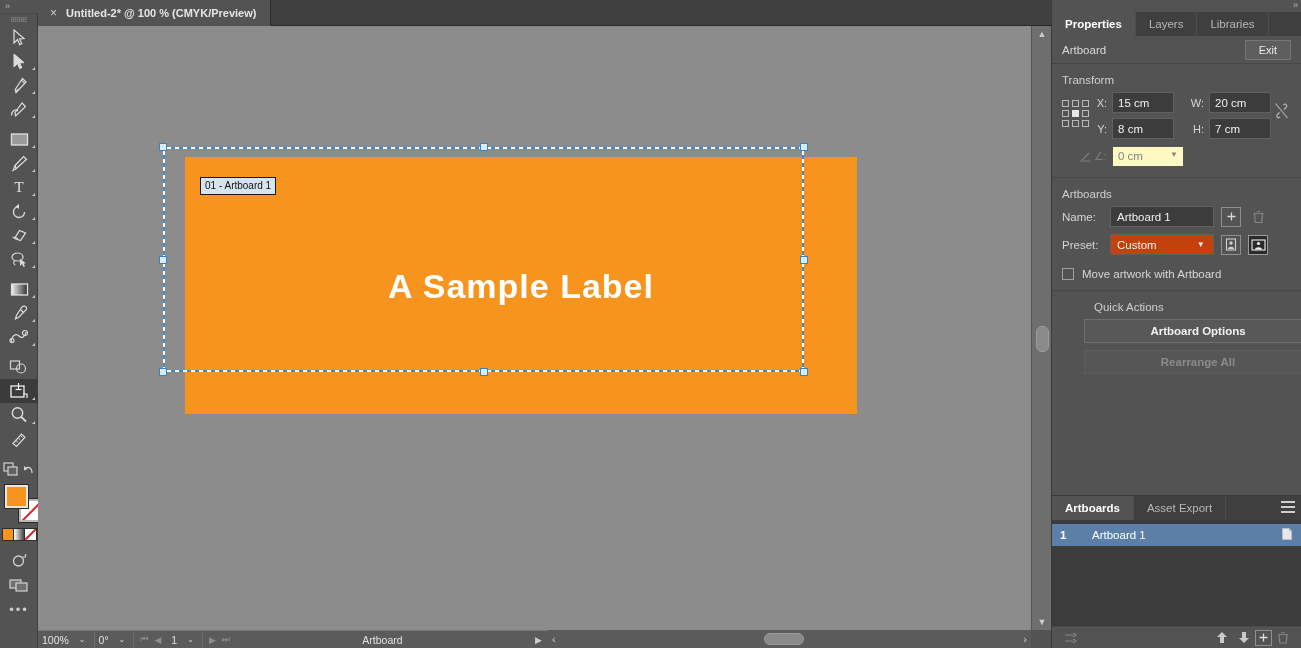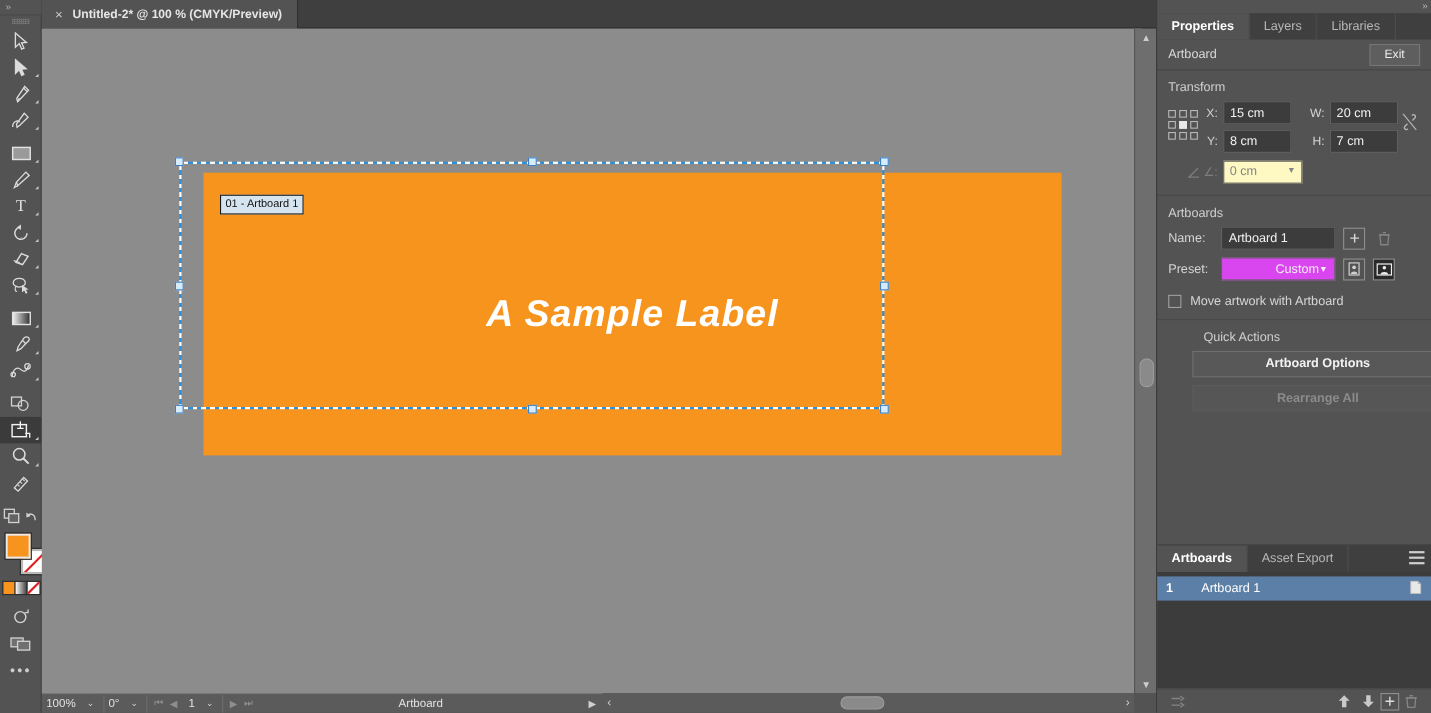--- a/index.html
+++ b/index.html
@@ -87,23 +87,22 @@
   }
   #doc-tab .x { font-size: 12px; color: #cfcfcf; line-height: 1; }
   #doc-tab .ttl { font-size: 11px; font-weight: bold; color: #e6e6e6; white-space: nowrap; }
 
   
   #canvas-area {
     position: absolute; left: 38px; top: 26px; width: 1000px; height: 604px;
     background: #8c8c8c; overflow: hidden;
   }
   #artboard {
-    position: absolute; left: 147px; top: 131px; width: 780px; height: 257px;
+    position: absolute; left: 147px; top: 131px; width: 672px; height: 257px;
     background: #f7941e;
-    font-style: italic;
   }
   #artboard-label-text {
     position: absolute; left: 440px; top: 122px;
     font-size: 34px; font-weight: bold; color: #ffffff;
     font-family: "Liberation Sans", sans-serif;
     letter-spacing: 1px; white-space: nowrap;
     transform: translate(-50%,-50%); left: 50%; top: 50%;
     font-stretch: expanded;
   }
   
@@ -240,23 +239,23 @@
 
   
   .arow { display: flex; align-items: center; padding: 0 10px; margin-bottom: 7px; }
   .arow .lab { width: 48px; font-size: 11.5px; color: #d4d4d4; }
   .ainput {
     background: #3c3c3c; border: 1px solid #606060; color: #f0f0f0;
     font-size: 11.5px; padding: 3px 6px; width: 104px; height: 21px;
     font-family: "Liberation Sans", sans-serif;
   }
   .aselect {
-    background: #d946ef; border: 1px solid #606060; color: #f0f0f0;
+    background: #c2410c; border: 1px solid #606060; color: #f0f0f0;
     font-size: 11.5px; padding: 3px 6px; width: 104px; height: 21px;
-    display: flex; align-items: center; justify-content: flex-end;
+    display: flex; align-items: center; justify-content: flex-start; gap: 40px;
   }
   .mini-btn {
     width: 20px; height: 20px; margin-left: 7px;
     display: flex; align-items: center; justify-content: center;
     border: 1px solid transparent; cursor: pointer;
   }
   .mini-btn.boxed { border-color: #8f8f8f; }
   .mini-btn.dark { background: #2a2a2a; border-color: #9a9a9a; }
   .mini-btn.disabled { opacity: .42; }
   .cbrow { display: flex; align-items: center; gap: 8px; padding: 6px 10px 0 10px; }

